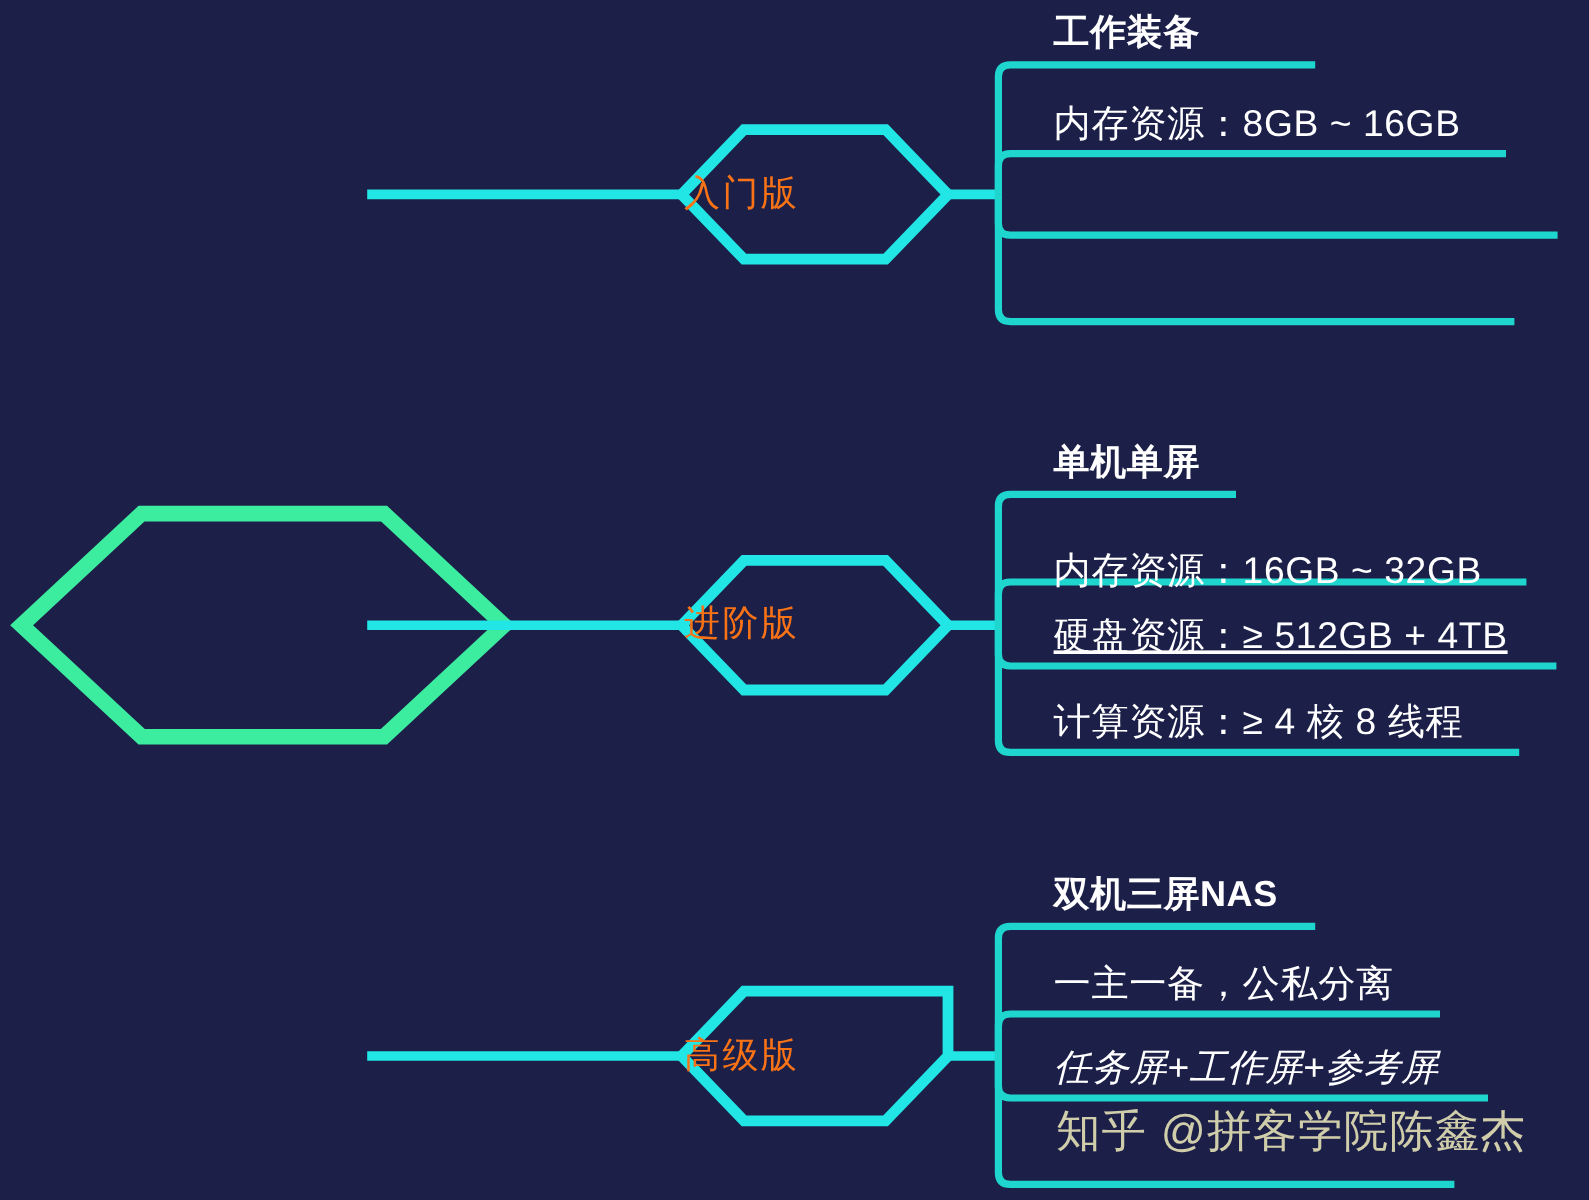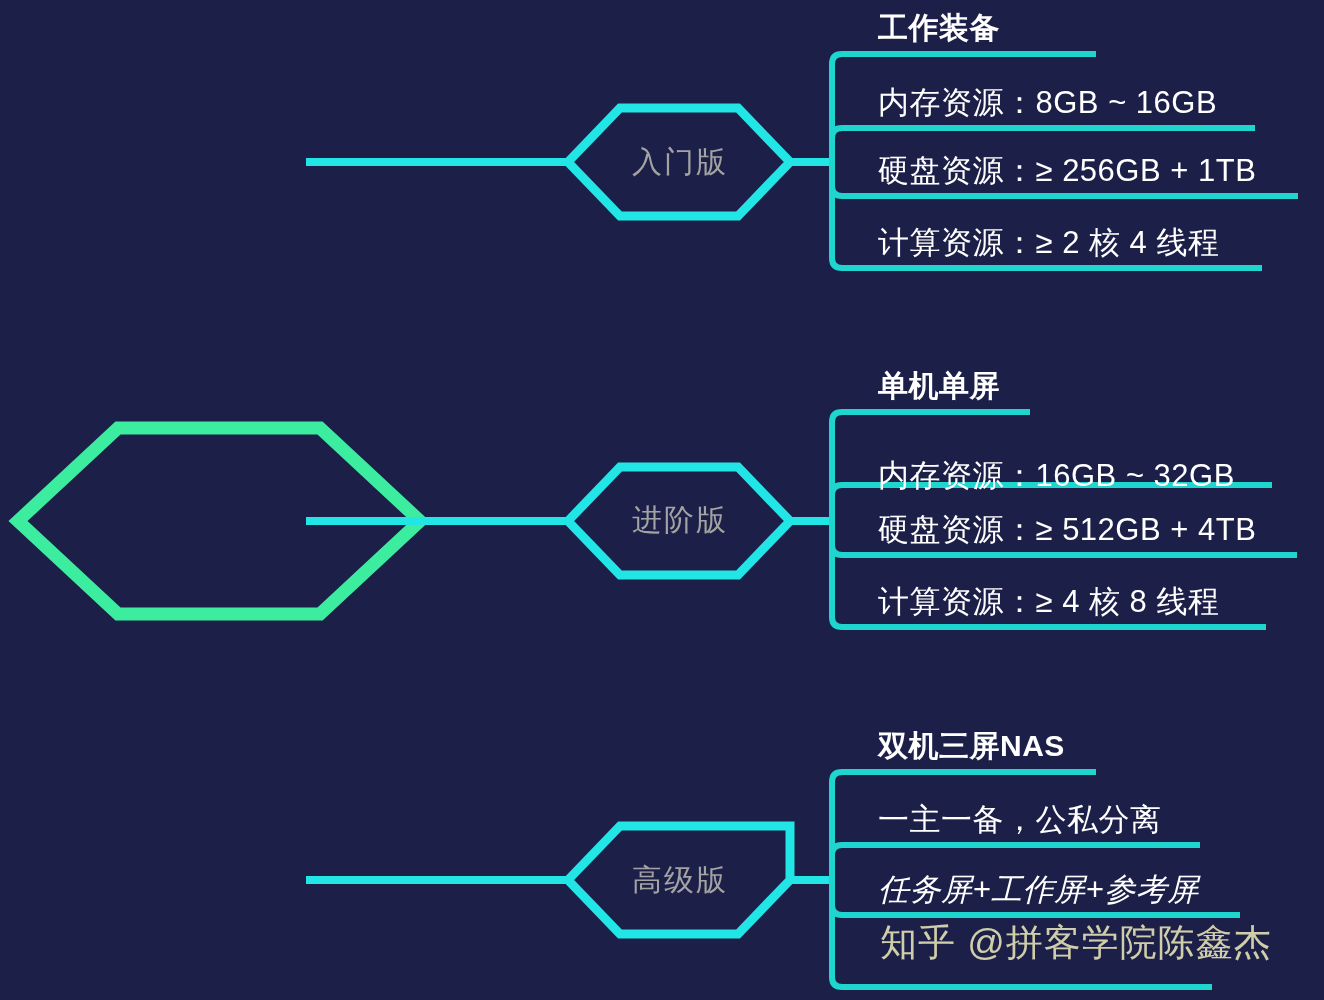--- a/index.html
+++ b/index.html
@@ -20,23 +20,23 @@
     position: absolute;
     left: 0; top: 0;
     width: 1324px;
     height: 1000px;
     pointer-events: none;
   }
 
   
   .node-label {
     position: absolute;
-    color: #a3a3a3;
+    color: #f97316;
     white-space: nowrap;
-    text-align: center;
+    text-align: left;
     letter-spacing: 1px;
   }
   .root-label {
     left: 13px;
     top: 425px;
     width: 412px;
     height: 194px;
     line-height: 194px;
     font-size: 54px;
     font-weight: bold;
@@ -141,26 +141,24 @@
     <path d="M 832,880 L 832,977 Q 832,987 842,987 L 1212,987" fill="none" stroke="#1fd6cf" stroke-width="6"></path>
   </svg>
 
 
   <div class="node-label branch-label b0">入门版</div>
   <div class="node-label branch-label b1">进阶版</div>
   <div class="node-label branch-label b2">高级版</div>
 
   <div class="leaf-text head" style="left:878px; top:8px;">工作装备</div>
   <div class="leaf-text" style="left:878px; top:83px;">内存资源：8GB ~ 16GB</div>
-  <div class="leaf-text" style="left:878px; top:151px;">硬盘资源：≥ 256GB + 1TB</div>
-  <div class="leaf-text" style="left:878px; top:223px;">计算资源：≥ 2 核 4 线程</div>
 
   <div class="leaf-text head" style="left:878px; top:366px;">单机单屏</div>
   <div class="leaf-text" style="left:878px; top:456px;">内存资源：16GB ~ 32GB</div>
-  <div class="leaf-text" style="left:878px; top:510px;">硬盘资源：≥ 512GB + 4TB</div>
+  <div class="leaf-text" style="left:878px; top:510px;text-decoration:underline;">硬盘资源：≥ 512GB + 4TB</div>
   <div class="leaf-text" style="left:878px; top:582px;">计算资源：≥ 4 核 8 线程</div>
 
   <div class="leaf-text head" style="left:878px; top:726px;">双机三屏NAS</div>
   <div class="leaf-text" style="left:878px; top:800px;">一主一备，公私分离</div>
   <div class="leaf-text" style="left:878px; top:870px;font-style:italic;">任务屏+工作屏+参考屏</div>
 
   <div class="watermark">知乎 @拼客学院陈鑫杰</div>
 
 </div>
 

